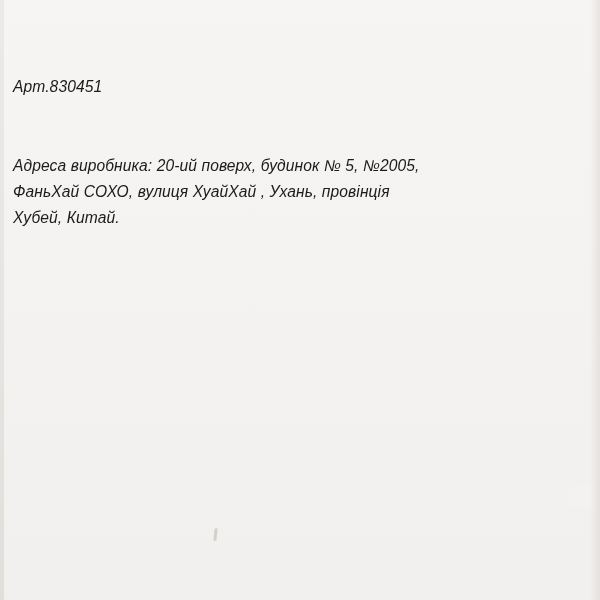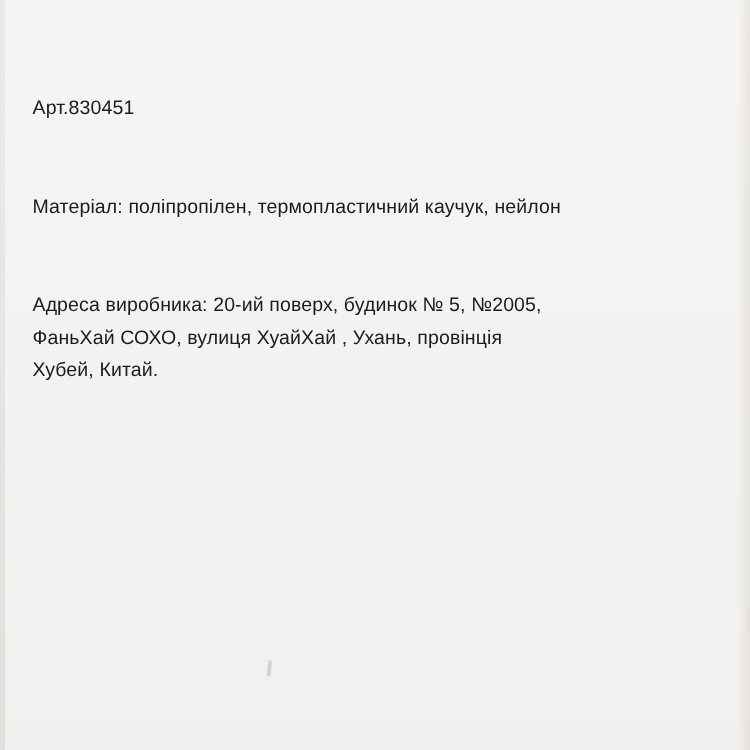--- a/index.html
+++ b/index.html
@@ -11,22 +11,23 @@
     height: 600px;
     background: #f5f3f1;
     font-family: "Liberation Sans", sans-serif;
     overflow: hidden;
   }
   .label-sheet {
     position: relative;
     width: 600px;
     height: 600px;
     box-sizing: border-box;
-    padding: 22px 26px 10px 26px;
+    padding: 22px 26px 10px 13px;
     background: linear-gradient(180deg, #f7f5f3 0%, #f4f2f0 55%, #f2f0ee 100%);
+    font-style: italic;
   }
   .label-sheet::after {
     content: "";
     position: absolute;
     left: 0;
     top: 0;
     width: 4px;
     height: 600px;
     background: linear-gradient(180deg, #e8e5e2, #ddd9d5);
     opacity: .75;
@@ -74,21 +75,20 @@
     background: linear-gradient(270deg, rgba(200,195,190,0.35), rgba(200,195,190,0));
     pointer-events: none;
   }
 </style>
 </head>
 <body>
 
 <div class="label-sheet">
   <div class="text-block">
     <p class="para">Арт.830451</p>
-    <p class="para">Матеріал: поліпропілен, термопластичний каучук, нейлон</p>
     <p class="para">Адреса виробника: 20-ий поверх, будинок № 5, №2005,
 ФаньХай СОХО, вулиця ХуайХай , Ухань, провінція
 Хубей, Китай.</p>
     
     
     
     
     
   </div>
   <div class="smudge smudge-a"></div>

